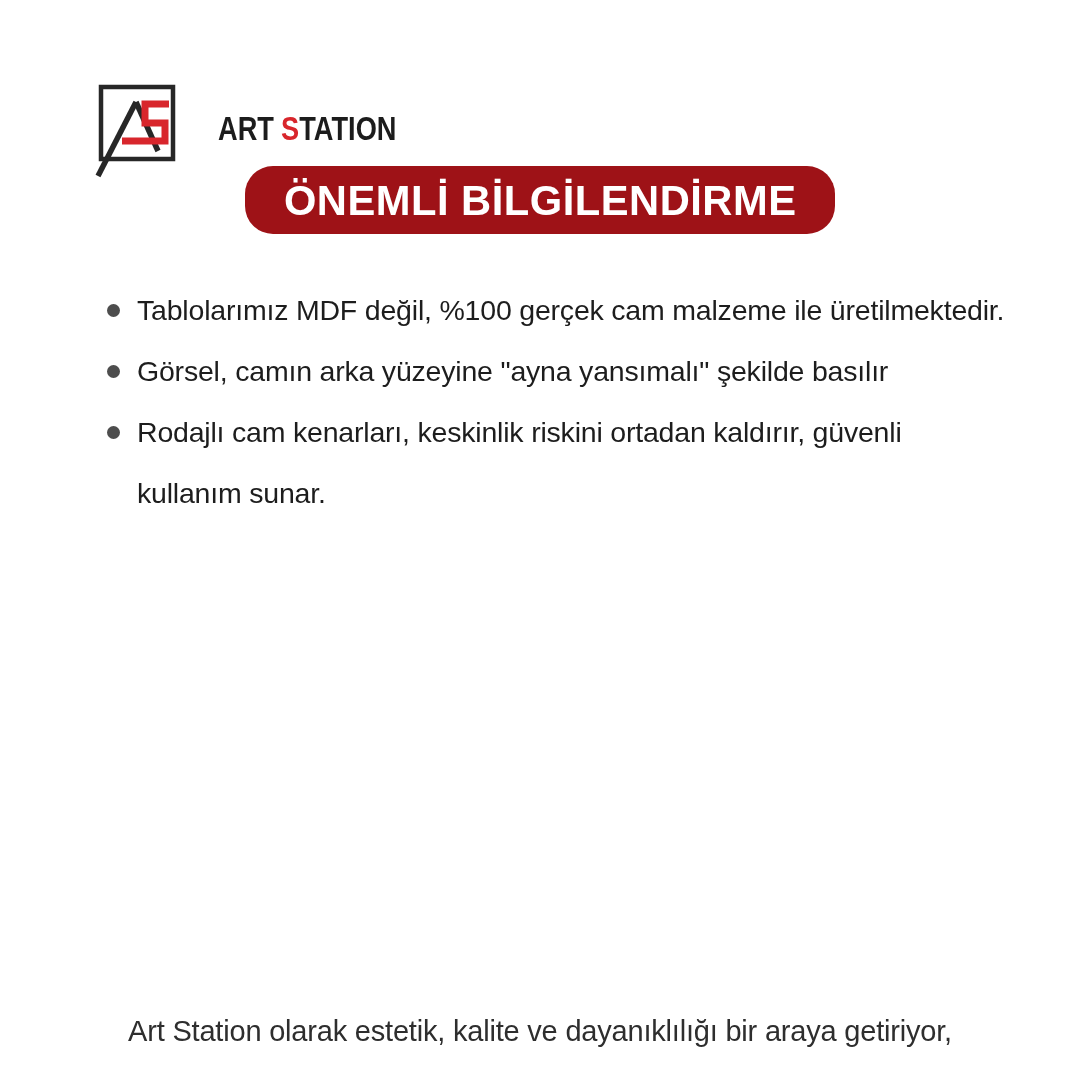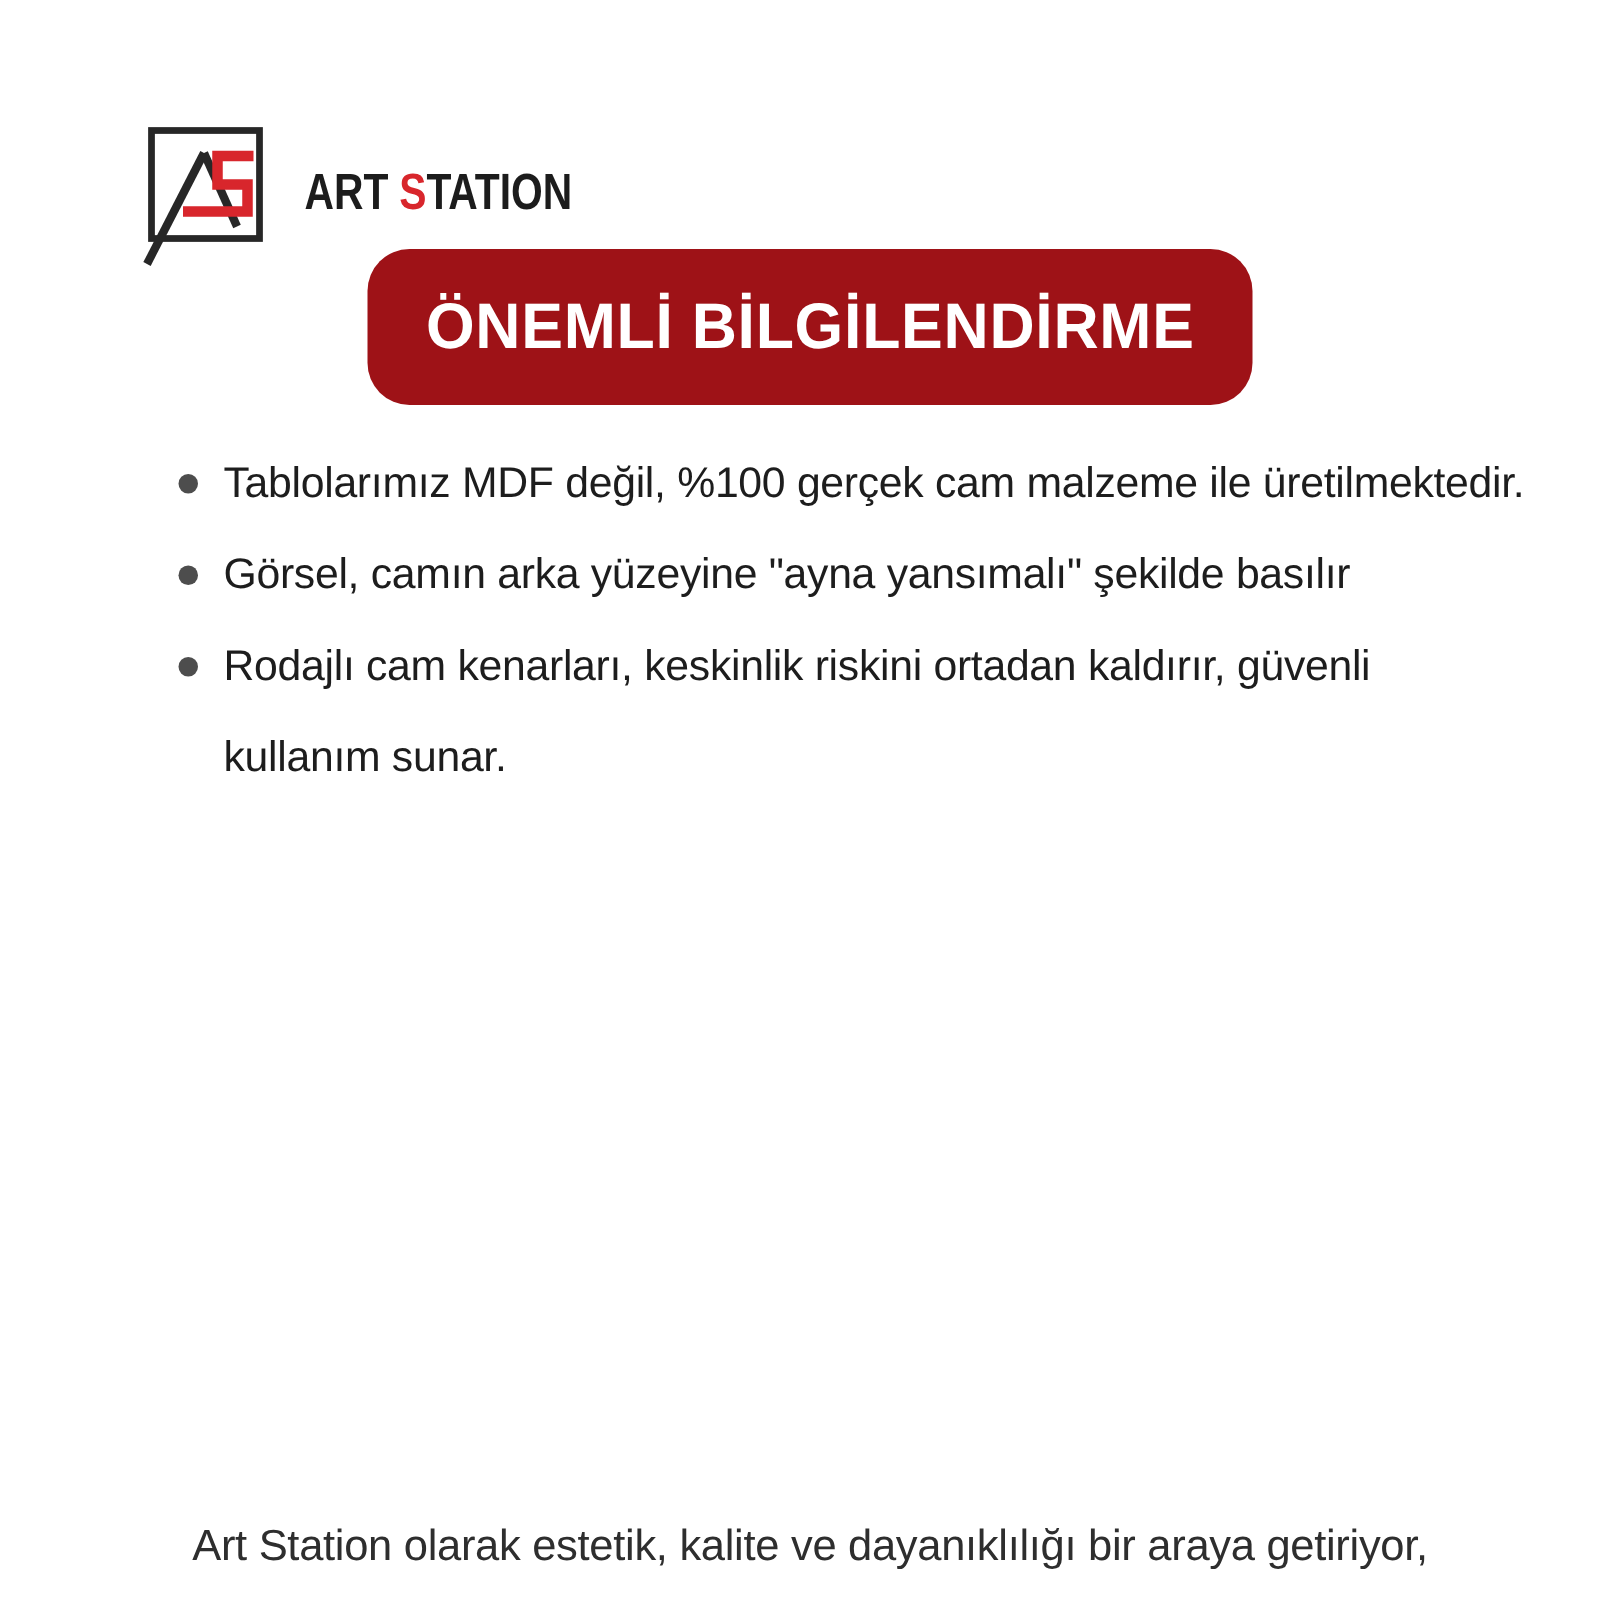--- a/index.html
+++ b/index.html
@@ -2,42 +2,42 @@
 <html><head>
 <meta charset="utf-8">
 <style>
   html,body { margin:0; padding:0; background:#ffffff; }
   .page {
     position:relative; width:1080px; height:1080px; background:#ffffff;
     overflow:hidden; font-family:"Liberation Sans", sans-serif;
   }
 
   
-  .brand { position:absolute; left:88px; top:78px; height:100px; display:flex; align-items:center; gap:15px; }
+  .brand { position:absolute; left:88px; top:78px; height:100px; display:flex; align-items:center; gap:30px; }
   .logo { display:block; flex:none; }
   .brand-name {
     font-size:34px; font-weight:700; color:#1c1c1c; white-space:nowrap;
     transform:scaleX(0.8); transform-origin:left center; letter-spacing:0;
   }
   .brand-name .word-first { margin-right:9px; }
   .brand-name .accent { color:#d8262c; }
 
   
   .banner {
     position:absolute; top:166px; left:50%; transform:translateX(-50%);
-    width:590px; height:104px; background:#9e1217; border-radius:28px;
+    width:590px; height:68px; background:#9e1217; border-radius:28px;
     display:flex; align-items:center; justify-content:center;
   }
   .banner-title {
     color:#ffffff; font-size:43px; font-weight:700; letter-spacing:0.5px;
     white-space:nowrap; transform:scaleX(0.97);
   }
 
   
-  .list { position:absolute; left:107px; top:280px; margin:12px; padding:0; list-style:none; }
+  .list { position:absolute; left:107px; top:280px; margin:0; padding:0; list-style:none; }
   .bullet { display:flex; align-items:flex-start; }
   .dot {
     width:13px; height:13px; border-radius:50%; background:#4d4d4d;
     margin:24px 17px 0 0; flex:none;
   }
   .bullet-line {
     font-size:28.5px; line-height:61px; color:#1d1d1d;
     white-space:nowrap; letter-spacing:-0.2px;
   }
 

